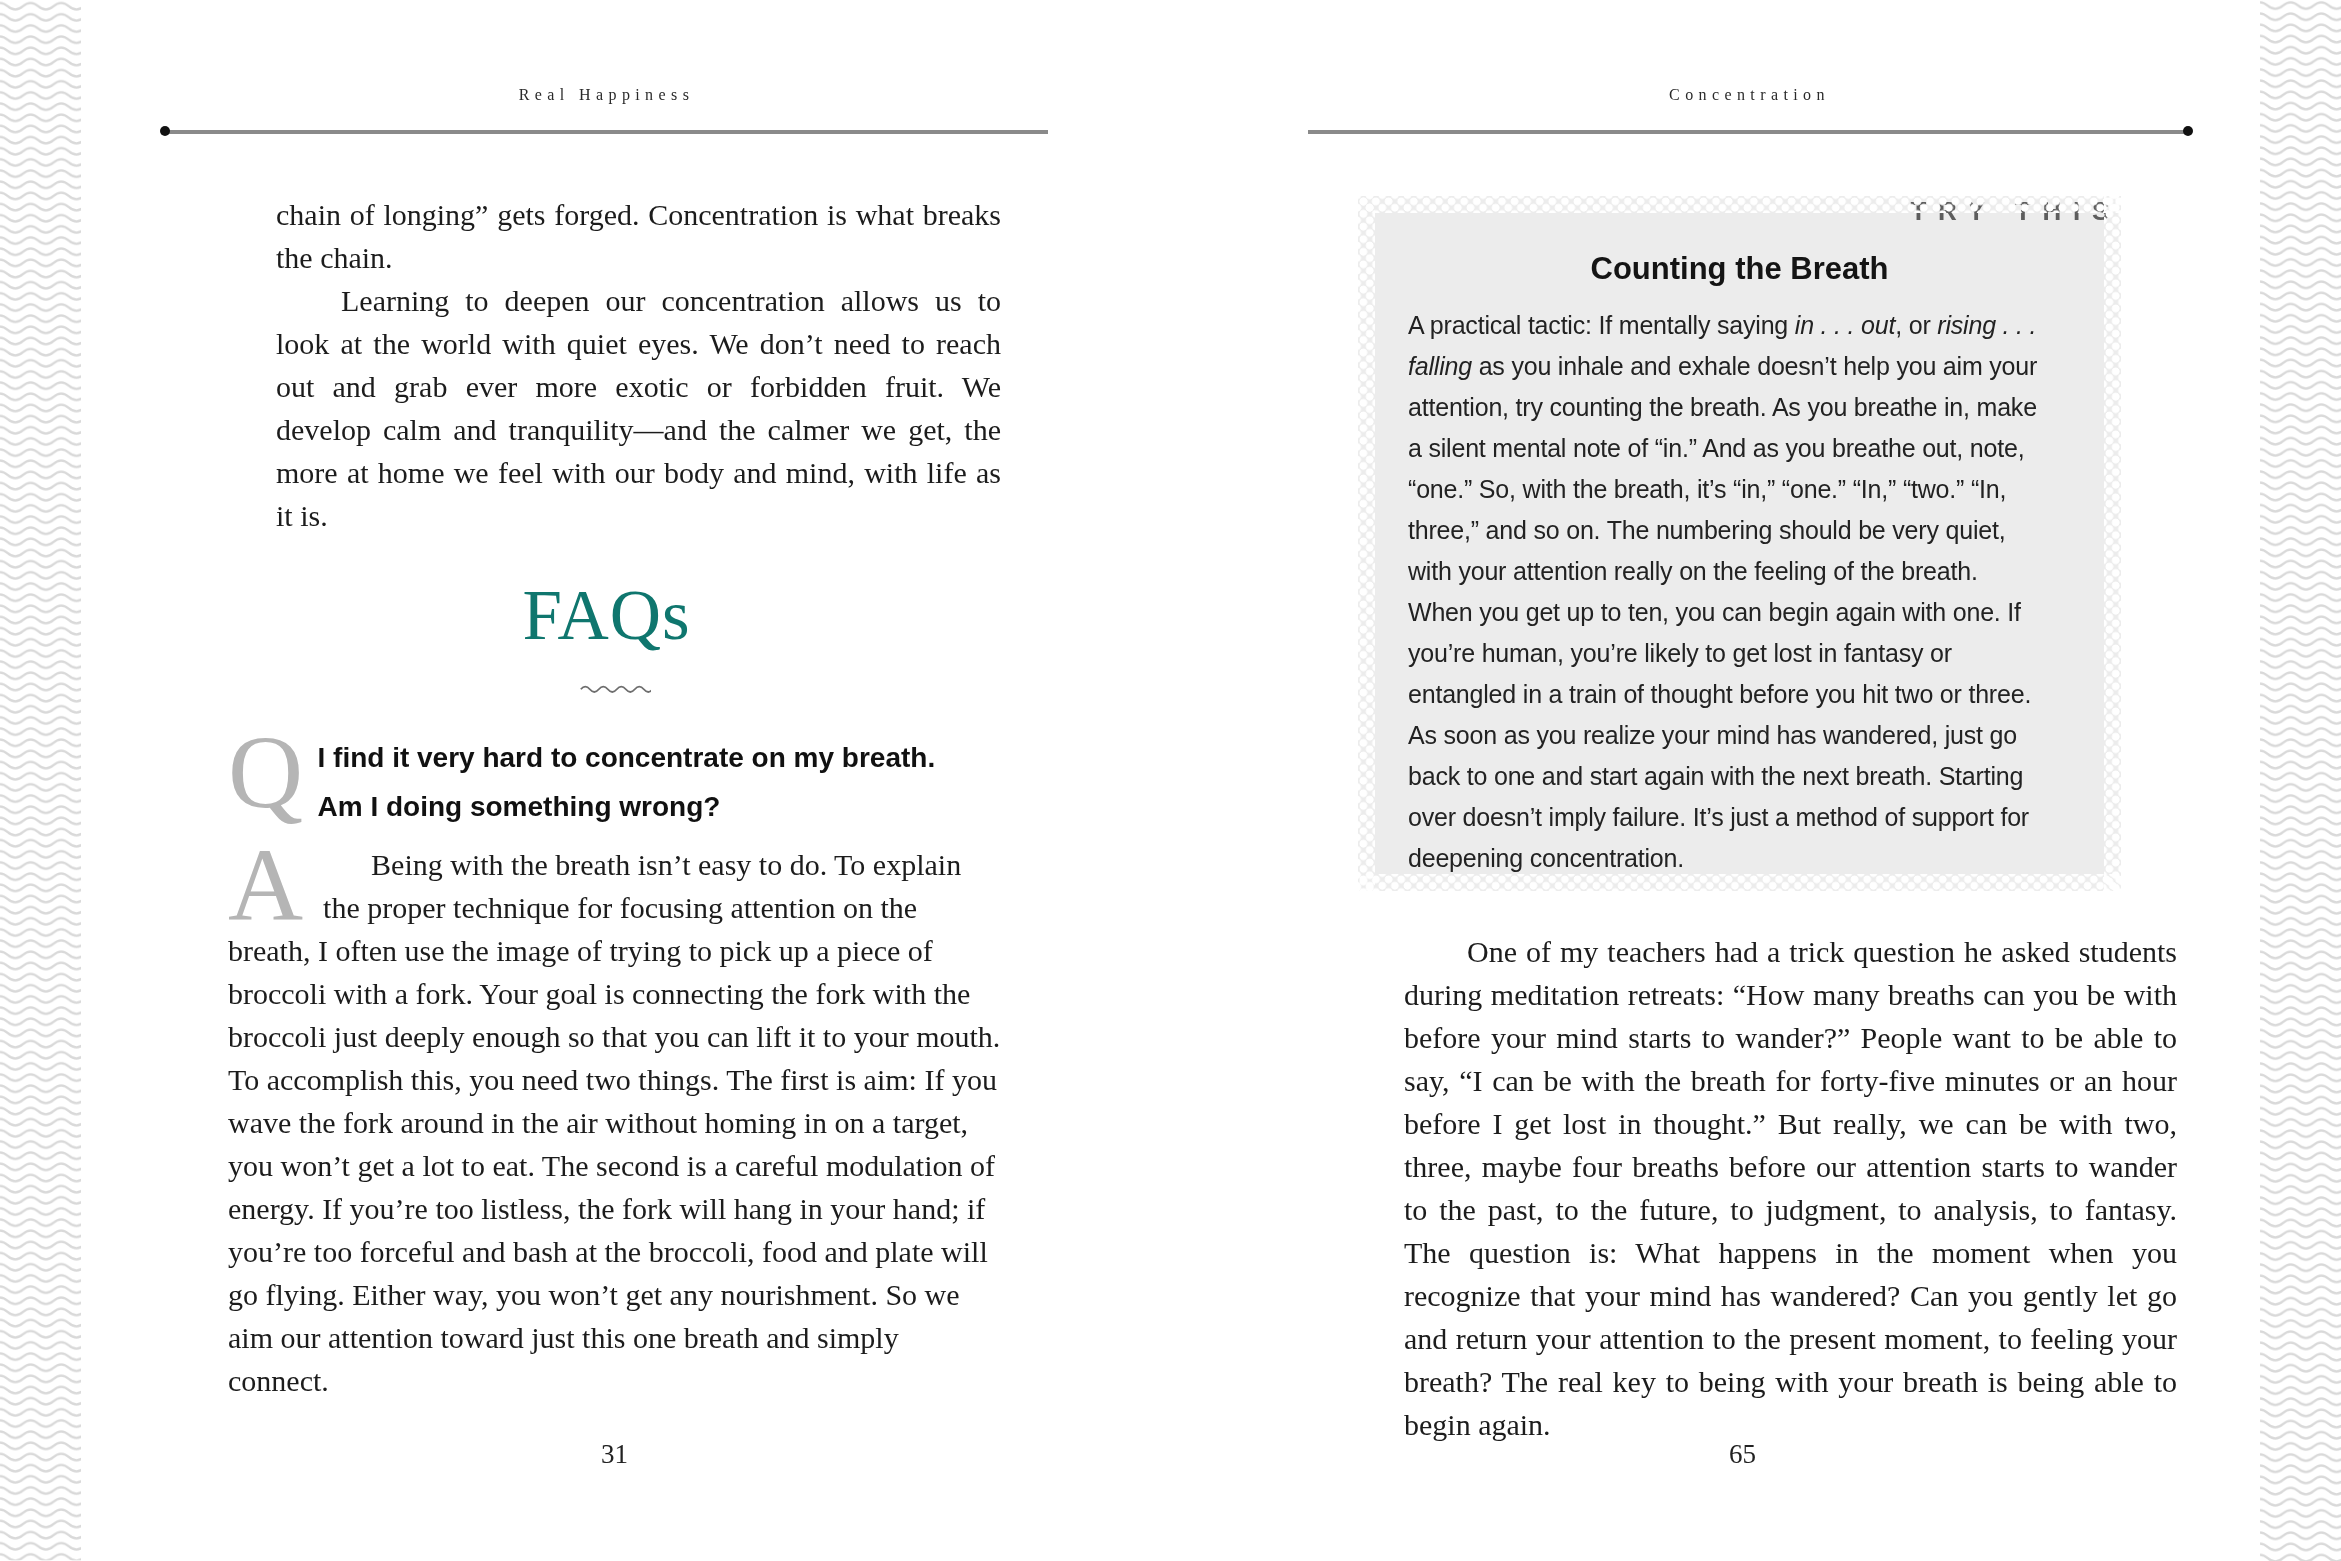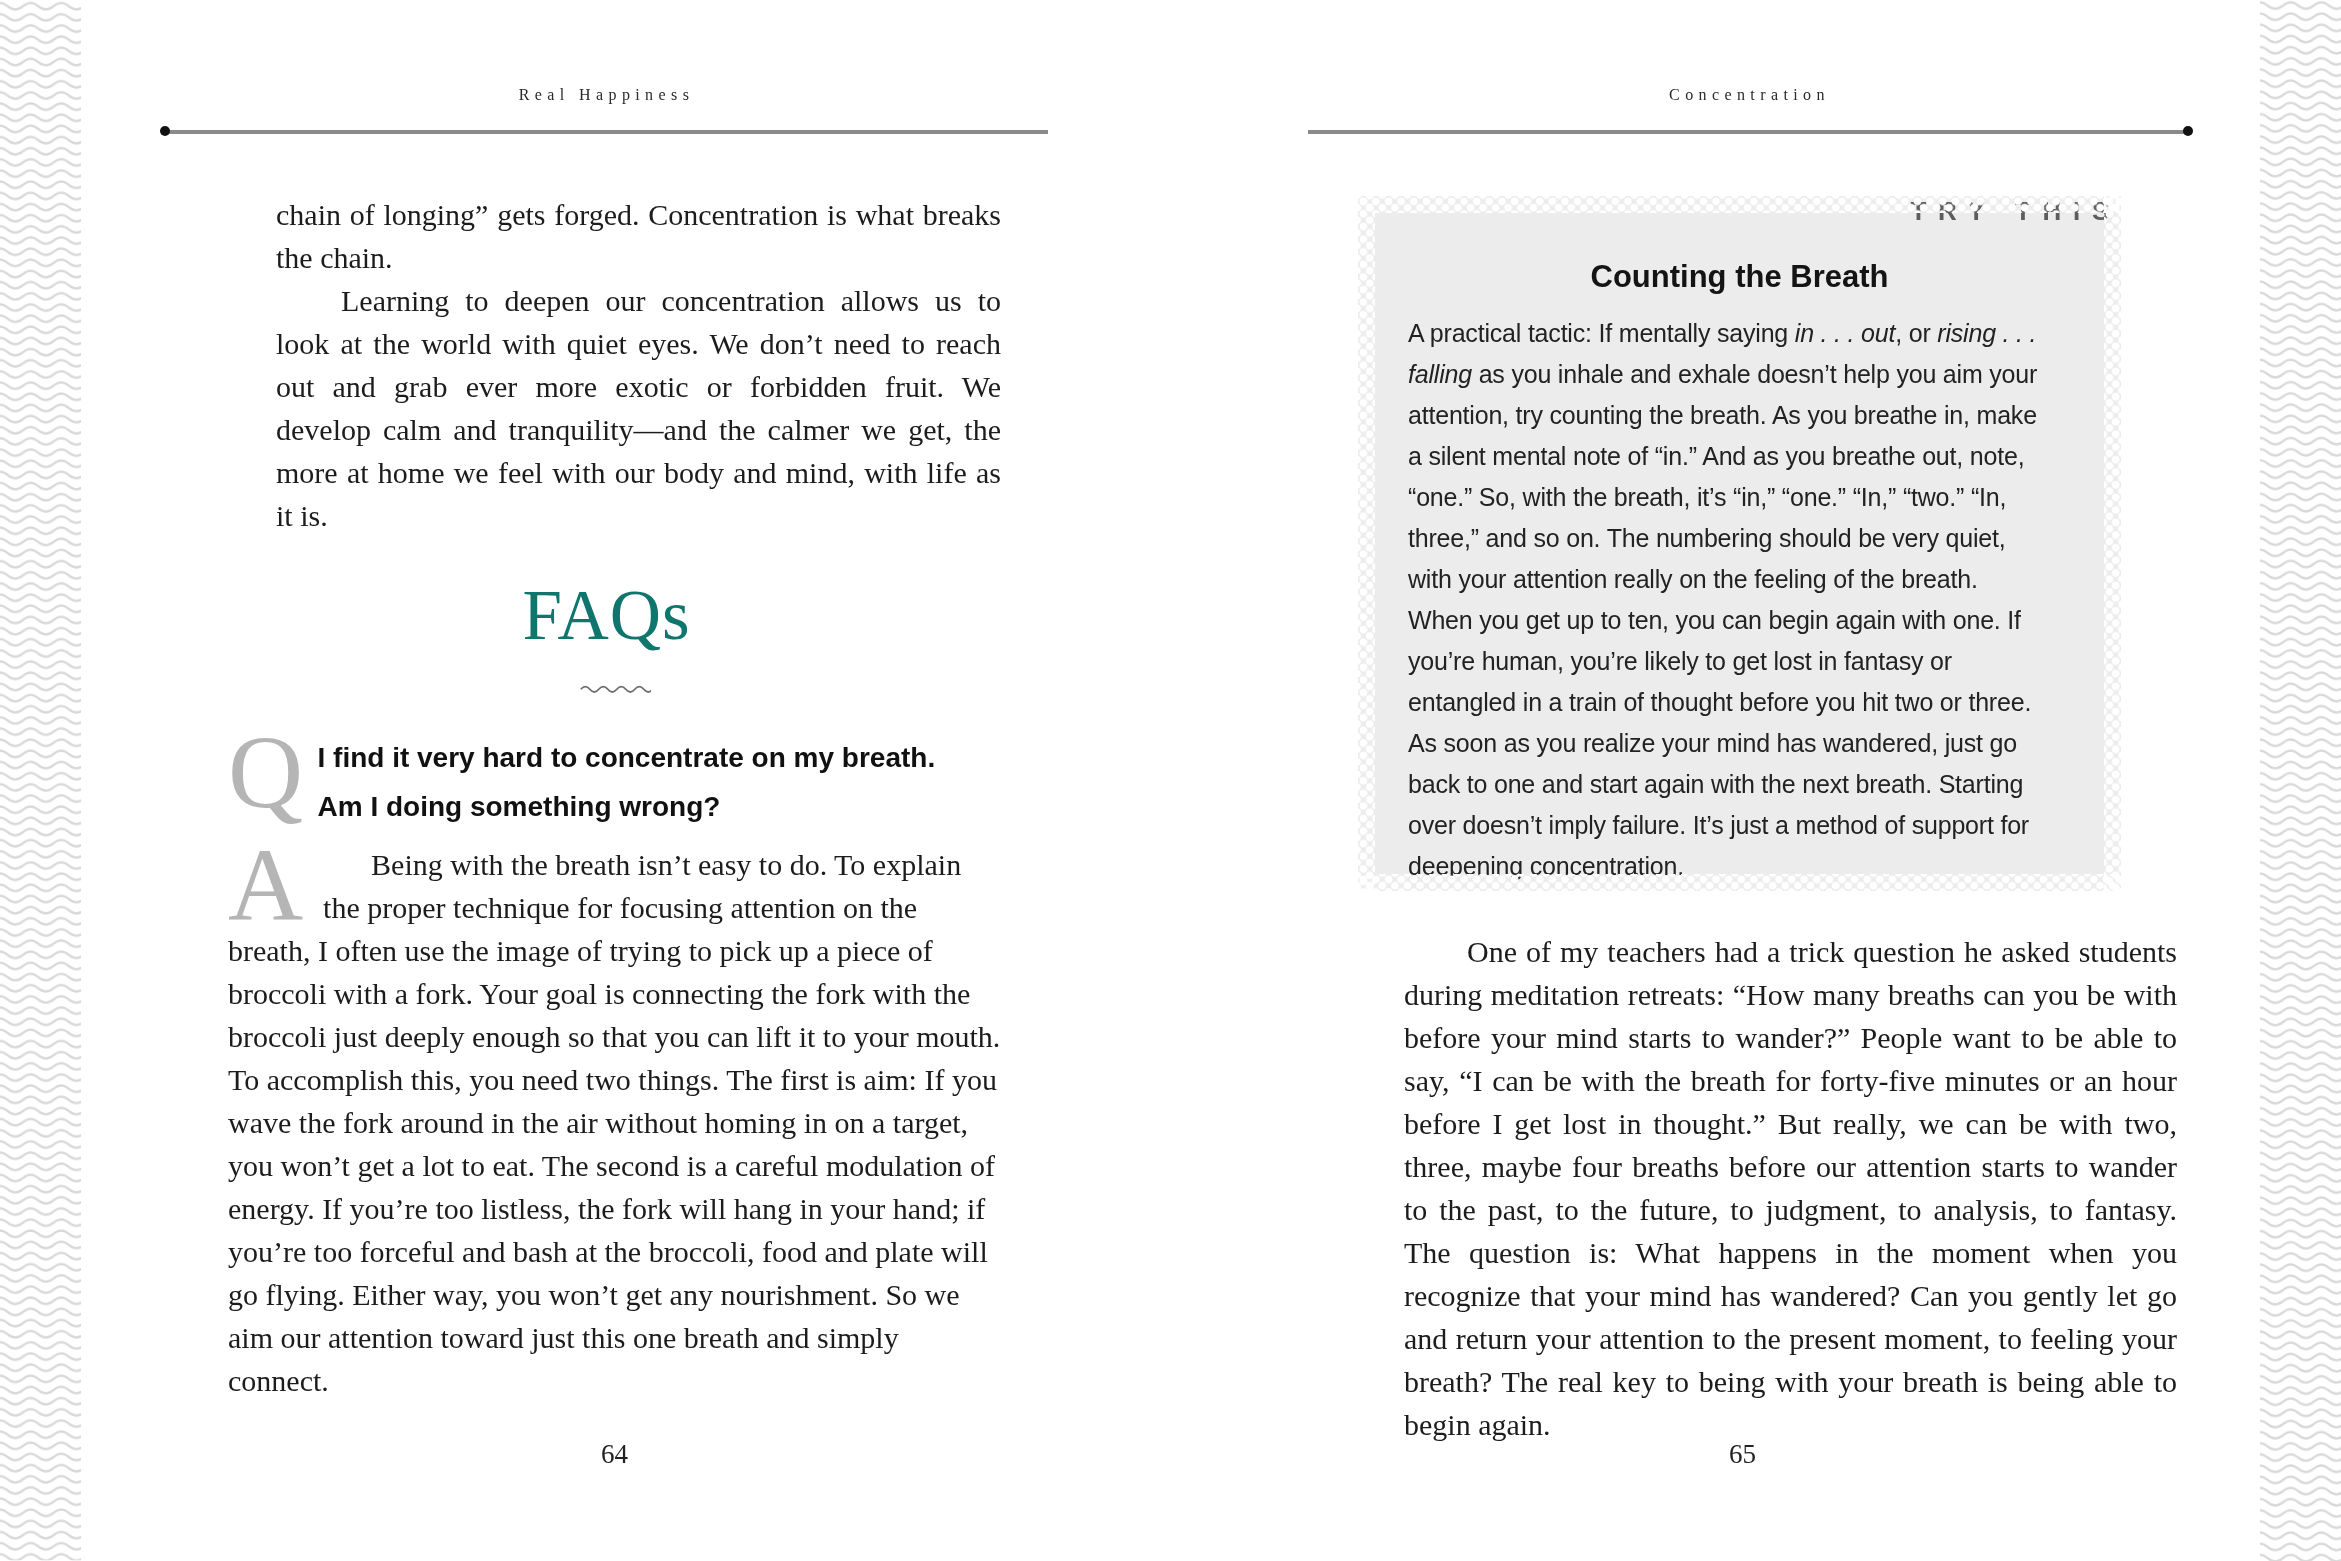--- a/index.html
+++ b/index.html
@@ -91,21 +91,21 @@
   #perf-left { left:0; } #perf-right { right:0; }
 
   #try-label {
     text-align:right;
     font-family:"Liberation Sans", sans-serif;
     font-weight:bold;
     font-size:26px; letter-spacing:11.7px;
     color:#5d5d5d;
   }
   #try-title {
-    margin-top:32px;
+    margin-top:24px;
     text-align:center;
     font-family:"Liberation Sans", sans-serif;
     font-weight:bold;
     font-size:31px;
     color:#141414;
   }
   #try-body {
     margin:18px 78px 0 50px;
     font-family:"Liberation Sans", sans-serif;
     font-size:25px; line-height:41px;
@@ -155,21 +155,21 @@
   <span class="drop-cap">Q</span>
   <div class="question-text">I find it very hard to concentrate on my breath.</div>
   <div class="question-text">Am I doing something wrong?</div>
 </div>
 
 <div id="a-block">
   <span class="drop-cap">A</span>
   <span class="serif-body">Being with the breath isn’t easy to do. To explain the proper technique for focusing attention on the breath, I often use the image of trying to pick up a piece of broccoli with a fork. Your goal is connecting the fork with the broccoli just deeply enough so that you can lift it to your mouth. To accomplish this, you need two things. The first is aim: If you wave the fork around in the air without homing in on a target, you won’t get a lot to eat. The second is a careful modulation of energy. If you’re too listless, the fork will hang in your hand; if you’re too forceful and bash at the broccoli, food and plate will go flying. Either way, you won’t get any nourishment. So we aim our attention toward just this one breath and simply connect.</span>
 </div>
 
-<div id="pagenum-left" class="page-number">64</div>
+<div id="pagenum-left" class="page-number">31</div>
 
 <div id="head-right" class="running-head">Concentration</div>
 <div id="rule-right" class="head-rule"></div>
 <div id="dot-right" class="rule-dot"></div>
 
 <div id="try-box">
   <div id="perf-top" class="perf-h"></div>
   <div id="perf-bottom" class="perf-h"></div>
   <div id="perf-left" class="perf-v"></div>
   <div id="perf-right" class="perf-v"></div>

